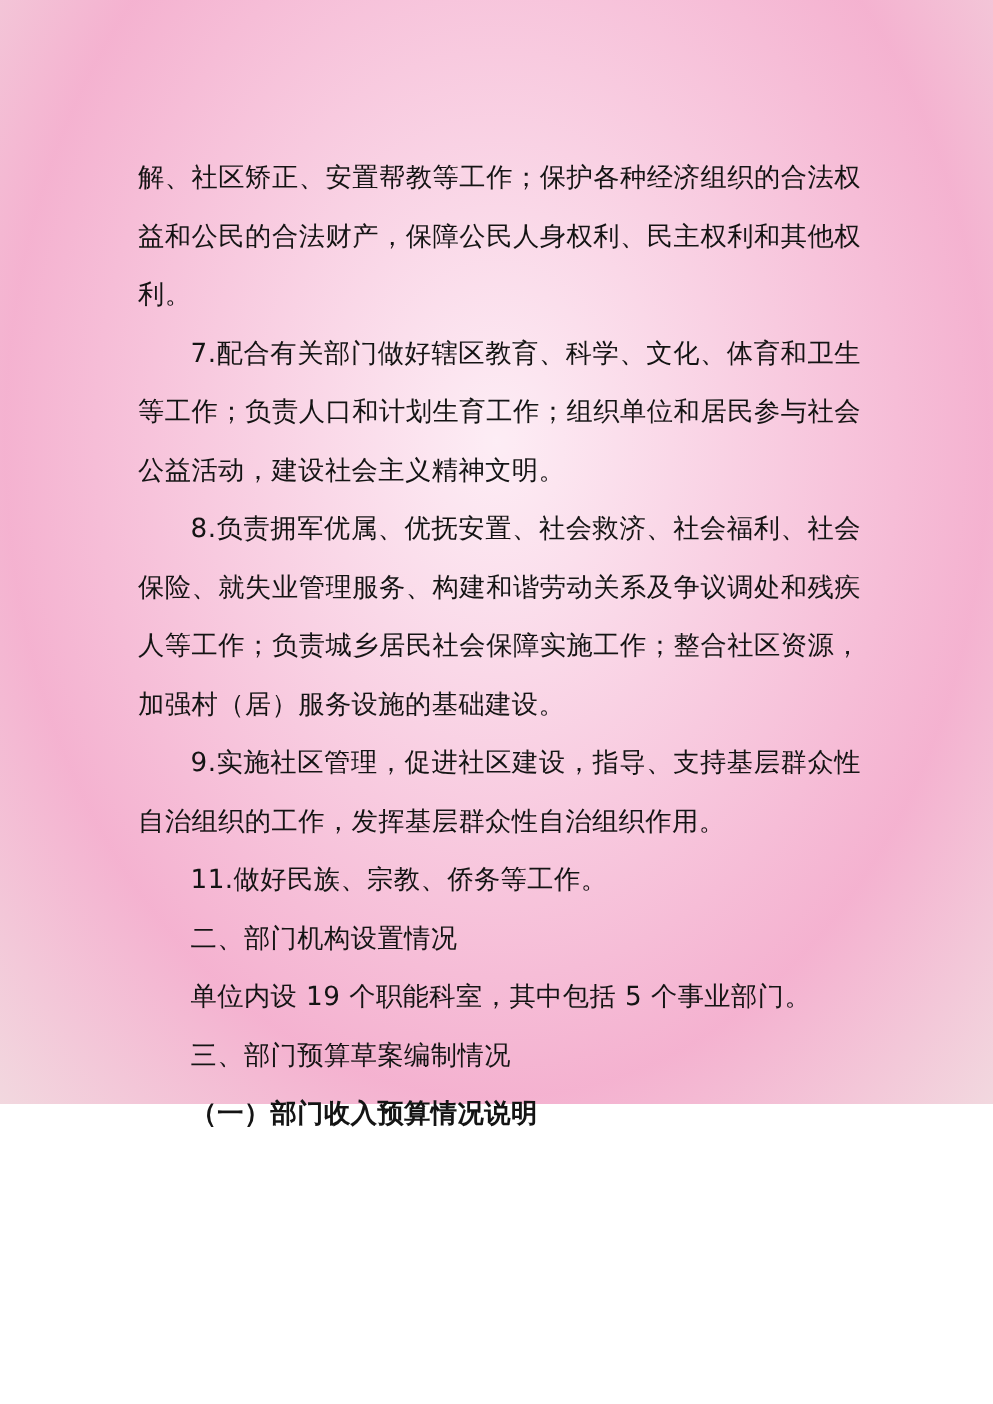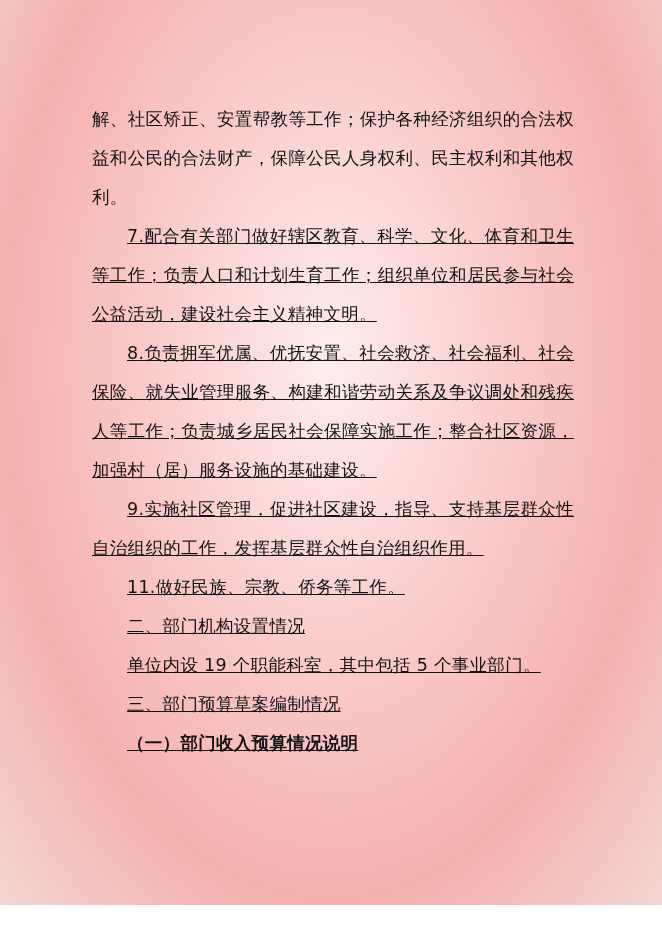--- a/index.html
+++ b/index.html
@@ -9,22 +9,22 @@
   body {
     width: 662px;
     height: 936px;
     background: #ffffff;
     font-family: "DejaVu Sans", "Liberation Sans", sans-serif;
     overflow: hidden;
   }
   #page {
     position: relative;
     width: 662px;
-    height: 905px;
-    background: #ef4444;
+    height: 736px;
+    background: #ec4899;
     box-sizing: border-box;
     padding: 100px 88px 0 92px;
   }
   
   #page::before {
     content: "";
     position: absolute;
     inset: 0;
     background:
       radial-gradient(ellipse at 50% 40%, rgba(255,255,255,0.9) 0%, rgba(250,249,245,0.6) 70%, rgba(243,241,235,0.85) 100%);
@@ -39,21 +39,20 @@
     letter-spacing: 0.3px;
     text-align: justify;
     text-justify: inter-ideograph;
   }
   .p {
     margin: 0;
     text-indent: 0;
   }
   .p.indent {
     text-indent: 2em;
-    text-decoration: underline;
   }
   .p.bold {
     font-weight: bold;
   }
 </style>
 </head>
 <body>
 
 <div id="page">
   <div class="doc">

